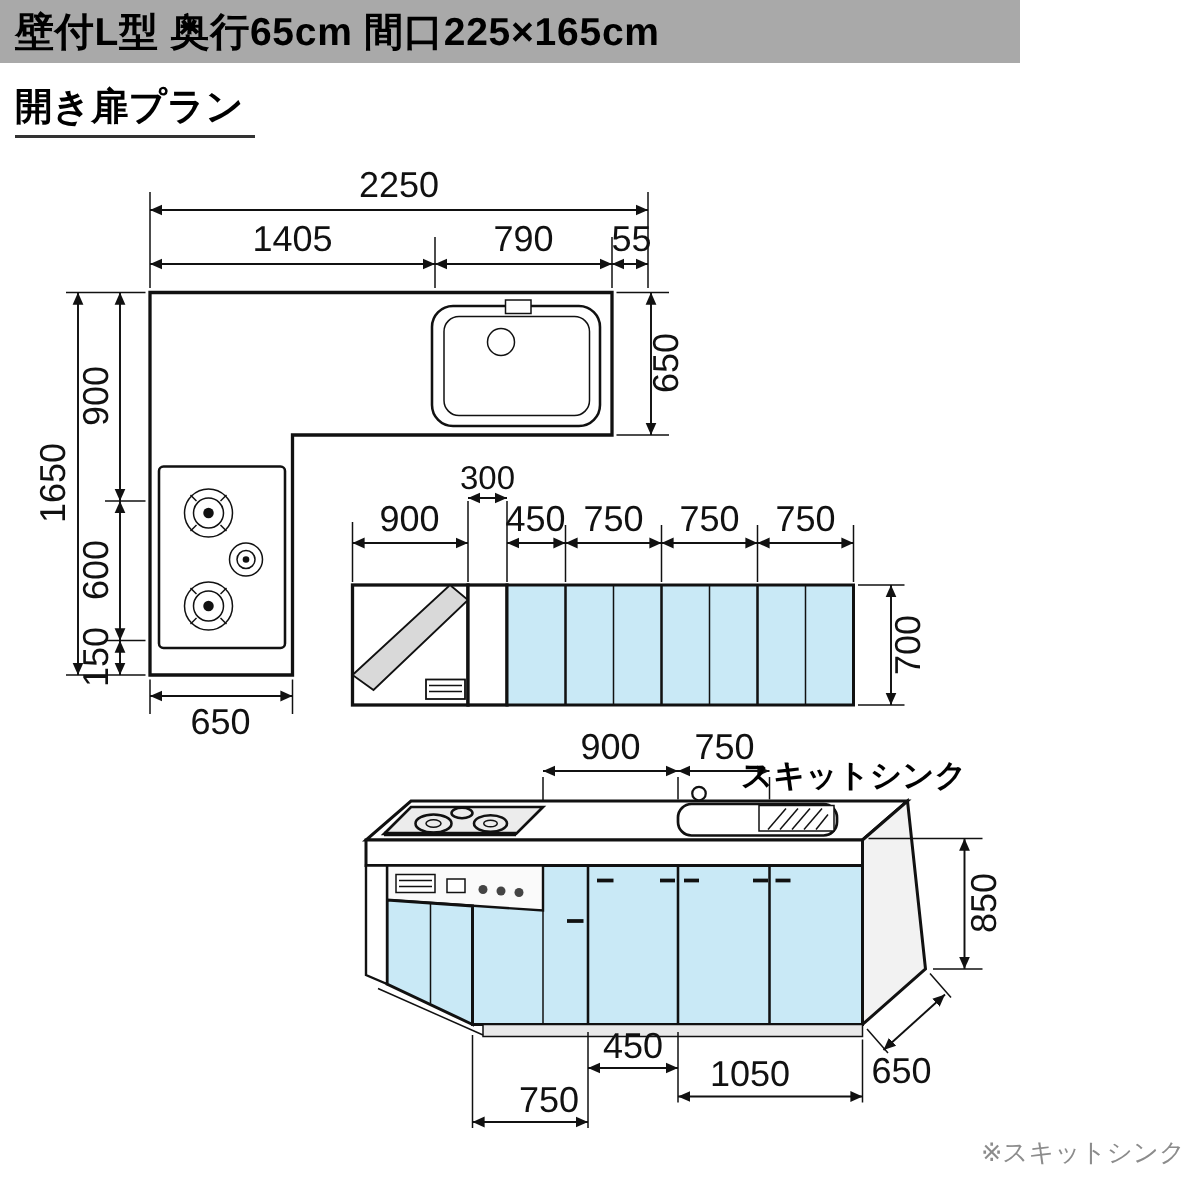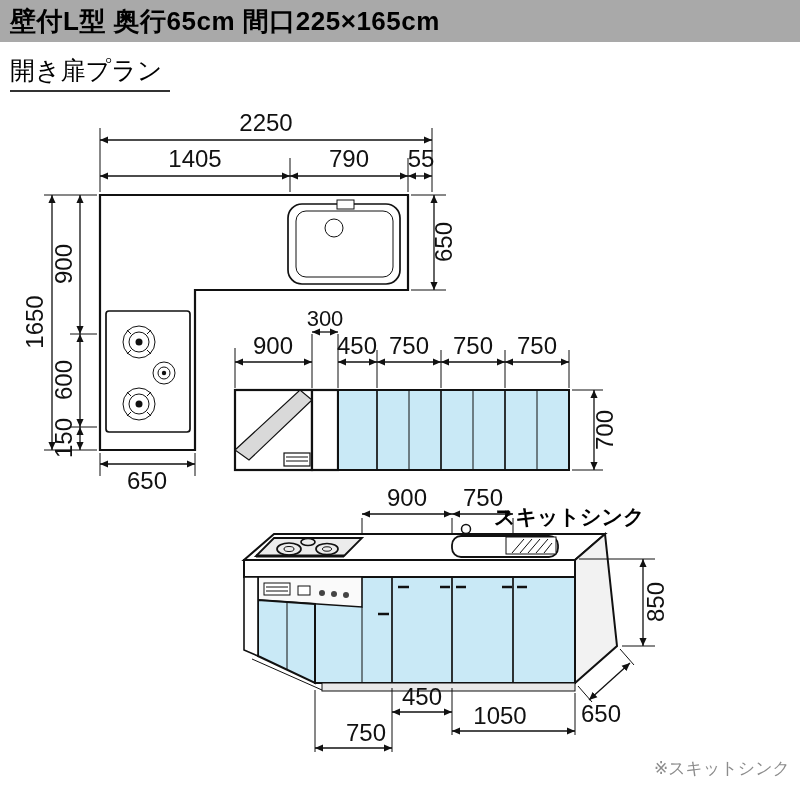--- a/index.html
+++ b/index.html
@@ -1,19 +1,19 @@
 <!DOCTYPE html>
 <html><head>
 <meta charset="utf-8">
 <style>
   *{margin:0;padding:0;box-sizing:border-box}
   html,body{width:800px;height:800px;background:#fff;font-family:"Liberation Sans","DejaVu Sans",sans-serif;position:relative;overflow:hidden}
-  .header{position:absolute;left:0;top:0;width:800px;height:42px;background:#a9a9a9;display:flex;align-items:center;padding-left:10px;z-index:3}
+  .header{position:absolute;left:0;top:0;width:680px;height:42px;background:#a9a9a9;display:flex;align-items:center;padding-left:10px;z-index:3}
   .header .title{font-size:26px;font-weight:bold;color:#000;letter-spacing:.5px}
-  .subtitle{position:absolute;left:10px;top:54px;font-size:25px;font-weight:normal;color:#000;border-bottom:2px solid #333;padding:0 8px 3px 0;z-index:3}
+  .subtitle{position:absolute;left:10px;top:54px;font-size:25px;font-weight:bold;color:#000;border-bottom:2px solid #333;padding:0 8px 3px 0;z-index:3}
   .footnote{position:absolute;right:10px;top:757px;font-size:17px;color:#8c8c8c;z-index:3}
   svg{position:absolute;left:0;top:0;z-index:1}
   .dt{font-size:24px;fill:#111}
   .dts{font-size:22px;fill:#111}
   .sinklbl{font-size:21px;font-weight:bold;fill:#000}
   .ext{stroke:#111;stroke-width:1;fill:none}
   .dim{stroke:#111;stroke-width:1.3;fill:none;marker-start:url(#ar);marker-end:url(#ar)}
   .ol{fill:#fff;stroke:#111;stroke-width:2.2;stroke-linejoin:miter}
   .bl{fill:#c9e9f6;stroke:#111;stroke-width:2}
   .tn{stroke:#111;stroke-width:1;fill:none}

